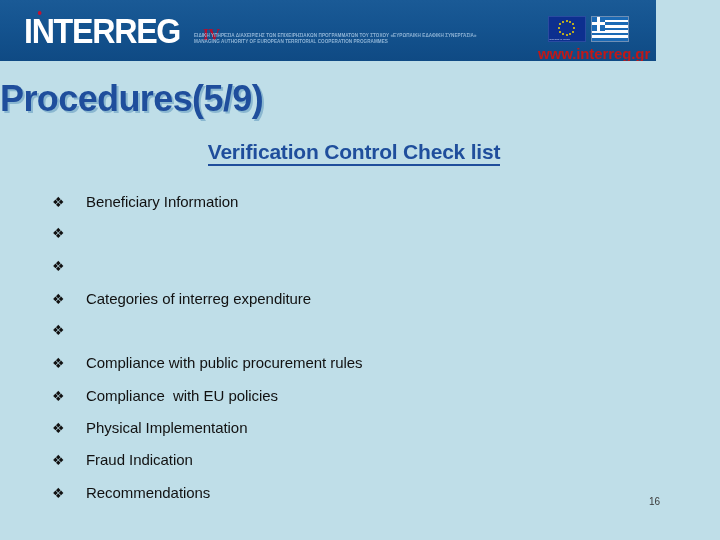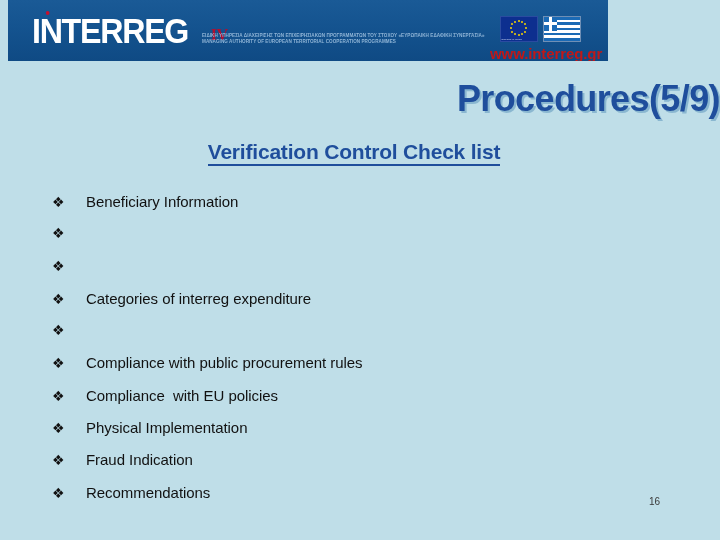--- a/index.html
+++ b/index.html
@@ -11,23 +11,23 @@
     height: 540px;
     overflow: hidden;
     background: #bfdee8;
     font-family: "Liberation Sans", sans-serif;
     position: relative;
   }
 
   
   .header-band {
     position: absolute;
-    left: 8px;
+    left: 0;
     top: 0;
-    width: 600px;
+    width: 656px;
     height: 61px;
     background: #14538f;
     overflow: hidden;
   }
   .header-band .band-inner {
     position: absolute;
     left: 0; top: 0; right: 0; bottom: 0;
     background: linear-gradient(180deg, #1a5a96 0%, #14538f 45%, #0f4a84 100%);
   }
 
@@ -167,21 +167,21 @@
     color: #c01818;
     letter-spacing: -0.1px;
   }
 
   
   .slide-title {
     position: absolute;
     left: 0;
     top: 78px;
     width: 720px;
-    text-align: right;
+    text-align: left;
     font-family: "Liberation Sans", sans-serif;
     font-weight: bold;
     font-size: 36px;
     line-height: 42px;
     color: #1f4e9c;
     letter-spacing: -0.6px;
     text-shadow: 2px 2px 0 rgba(120,170,200,0.75);
   }
 
   .slide-subtitle {

